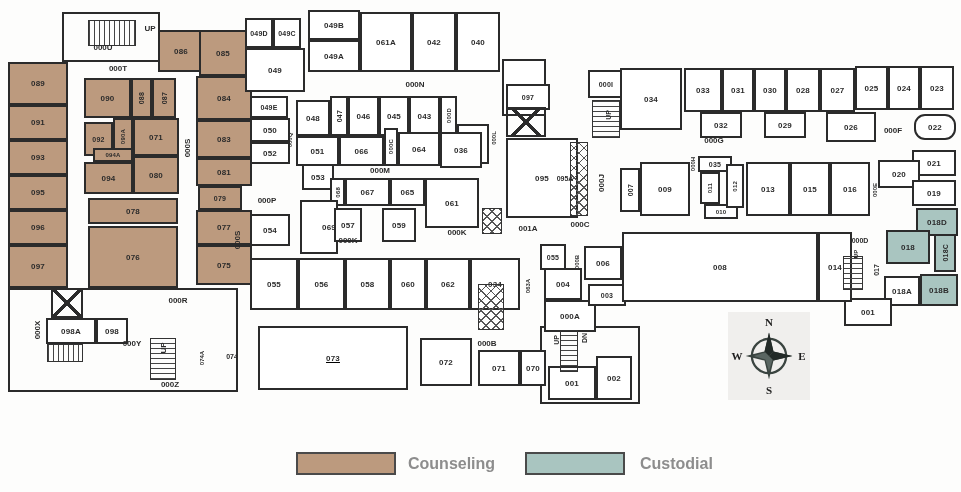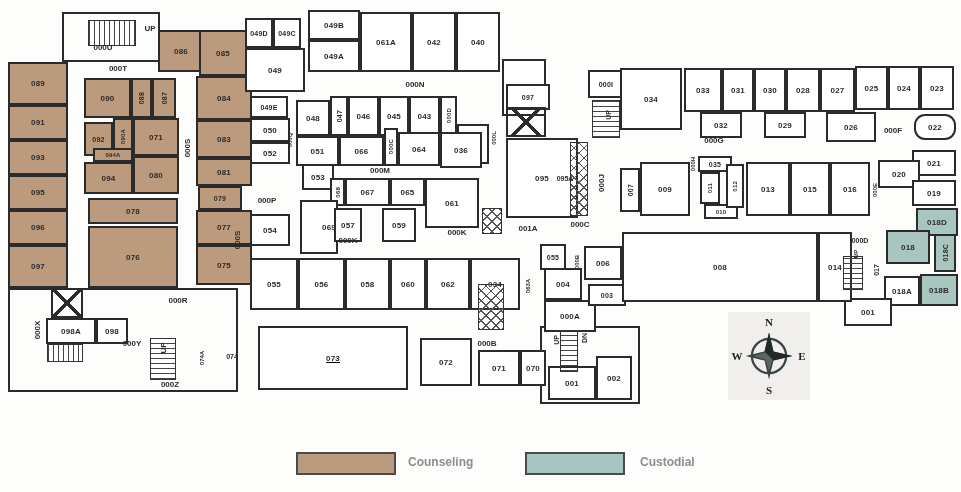--- a/index.html
+++ b/index.html
@@ -24,21 +24,21 @@
             repeating-linear-gradient(-45deg,#555 0 1px,transparent 1px 7px);}
   .elev{position:absolute;border:2px solid #2b2b2b;box-sizing:border-box;background:
         linear-gradient(45deg,transparent 46%,#2b2b2b 46% 54%,transparent 54%),
         linear-gradient(-45deg,transparent 46%,#2b2b2b 46% 54%,transparent 54%);}
   #compass{position:absolute;left:728px;top:312px;width:82px;height:88px;background:#f0efed;
            display:flex;align-items:center;justify-content:center;}
   .cletter{position:absolute;font-weight:bold;font-size:11px;color:#1e1e1e;
            font-family:"Liberation Serif",serif;transform:translate(-50%,-50%);}
   #legend{position:absolute;left:0;top:444px;width:961px;height:40px;}
   .swatch{position:absolute;width:100px;height:23px;border:2px solid #4a4a4a;box-sizing:border-box;}
-  .legtext{position:absolute;font-weight:bold;font-size:12px;color:#8d8d8d;text-align:center;}
+  .legtext{position:absolute;font-weight:bold;font-size:16px;color:#8d8d8d;text-align:center;}
 </style>
 </head>
 <body>
 
 <div id="canvas">
   <div id="outline-layer">
       <div class="outline" style="left: 8px; top: 288px; width: 230px; height: 104px;"></div>
       <div class="outline" style="left: 62px; top: 12px; width: 98px; height: 50px;"></div>
       <div class="outline" style="left: 540px; top: 326px; width: 100px; height: 78px;"></div>
     </div>

